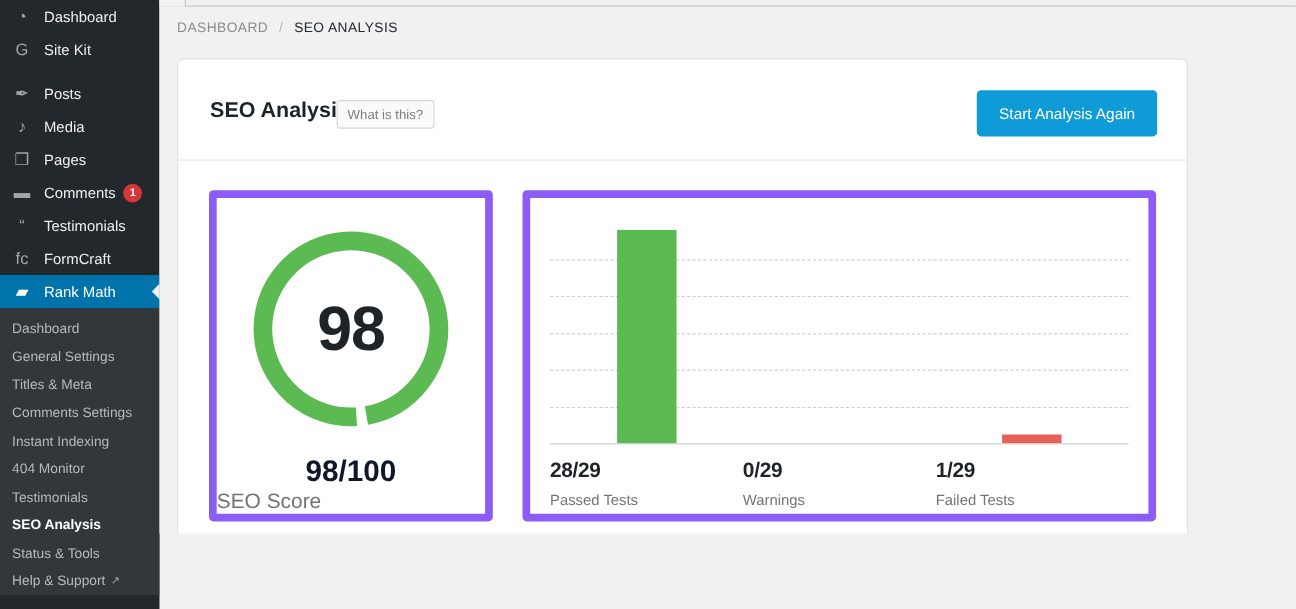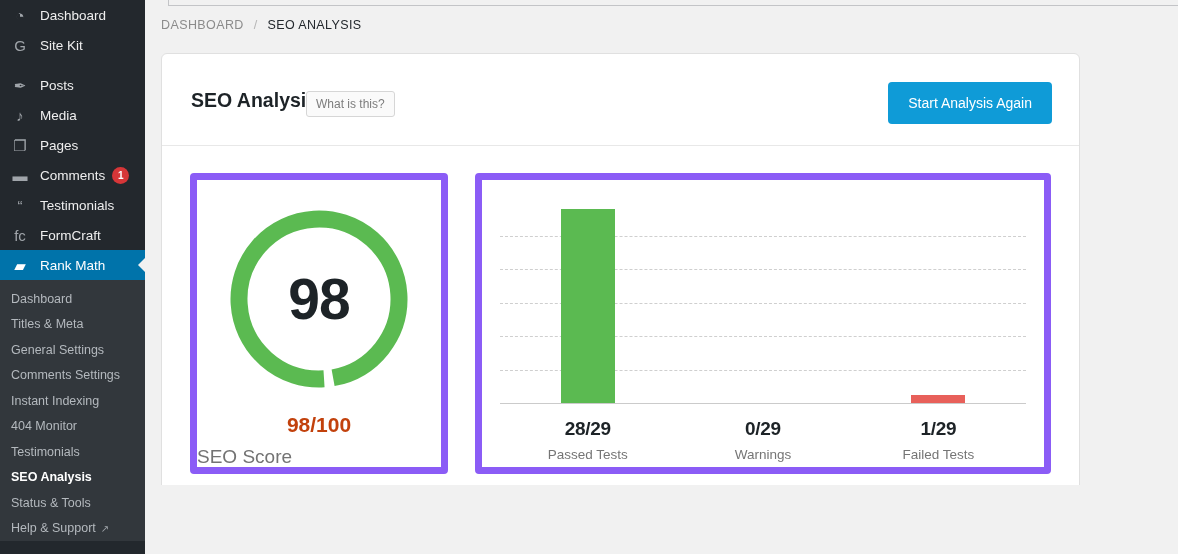--- a/index.html
+++ b/index.html
@@ -184,23 +184,23 @@
     display: flex; align-items: center; justify-content: center;
     font-size: 57px;
     font-weight: bold;
     color: #1d2327;
     letter-spacing: -1px;
   }
   #score-fraction {
     position: absolute; left: 0; top: 233px;
     width: 100%;
     text-align: center;
-    font-size: 21px;
-    font-weight: bold;
-    color: #c2410c;
+    font-size: 27px;
+    font-weight: bold;
+    color: #0f172a;
   }
   #score-caption {
     position: absolute; left: 0; top: 266px;
     width: 100%;
     font-size: 19px;
     color: #737373;
   }
 
   
   #chart-panel {
@@ -228,21 +228,20 @@
     position: absolute;
     bottom: 0;
   }
   #labels-row {
     position: absolute; left: 18px; right: 18px;
     top: 238px;
     display: flex;
   }
   .label-col {
     flex: 1 1 0;
-    text-align: center;
   }
   .label-value {
     font-size: 19px;
     font-weight: bold;
     color: #1d2327;
     letter-spacing: -.3px;
   }
   .label-name {
     font-size: 13.5px;
     color: #757575;
@@ -313,24 +312,24 @@
         <div class="menu-item active">
           <span class="mi-icon">▰</span>
           <span>Rank Math</span>
         </div>
       </div>
     <div id="submenu">
         <div class="submenu-item">
           <span>Dashboard</span>
         </div>
         <div class="submenu-item">
+          <span>General Settings</span>
+        </div>
+        <div class="submenu-item">
           <span>Titles &amp; Meta</span>
-        </div>
-        <div class="submenu-item">
-          <span>General Settings</span>
         </div>
         <div class="submenu-item">
           <span>Comments Settings</span>
         </div>
         <div class="submenu-item">
           <span>Instant Indexing</span>
         </div>
         <div class="submenu-item">
           <span>404 Monitor</span>
         </div>

